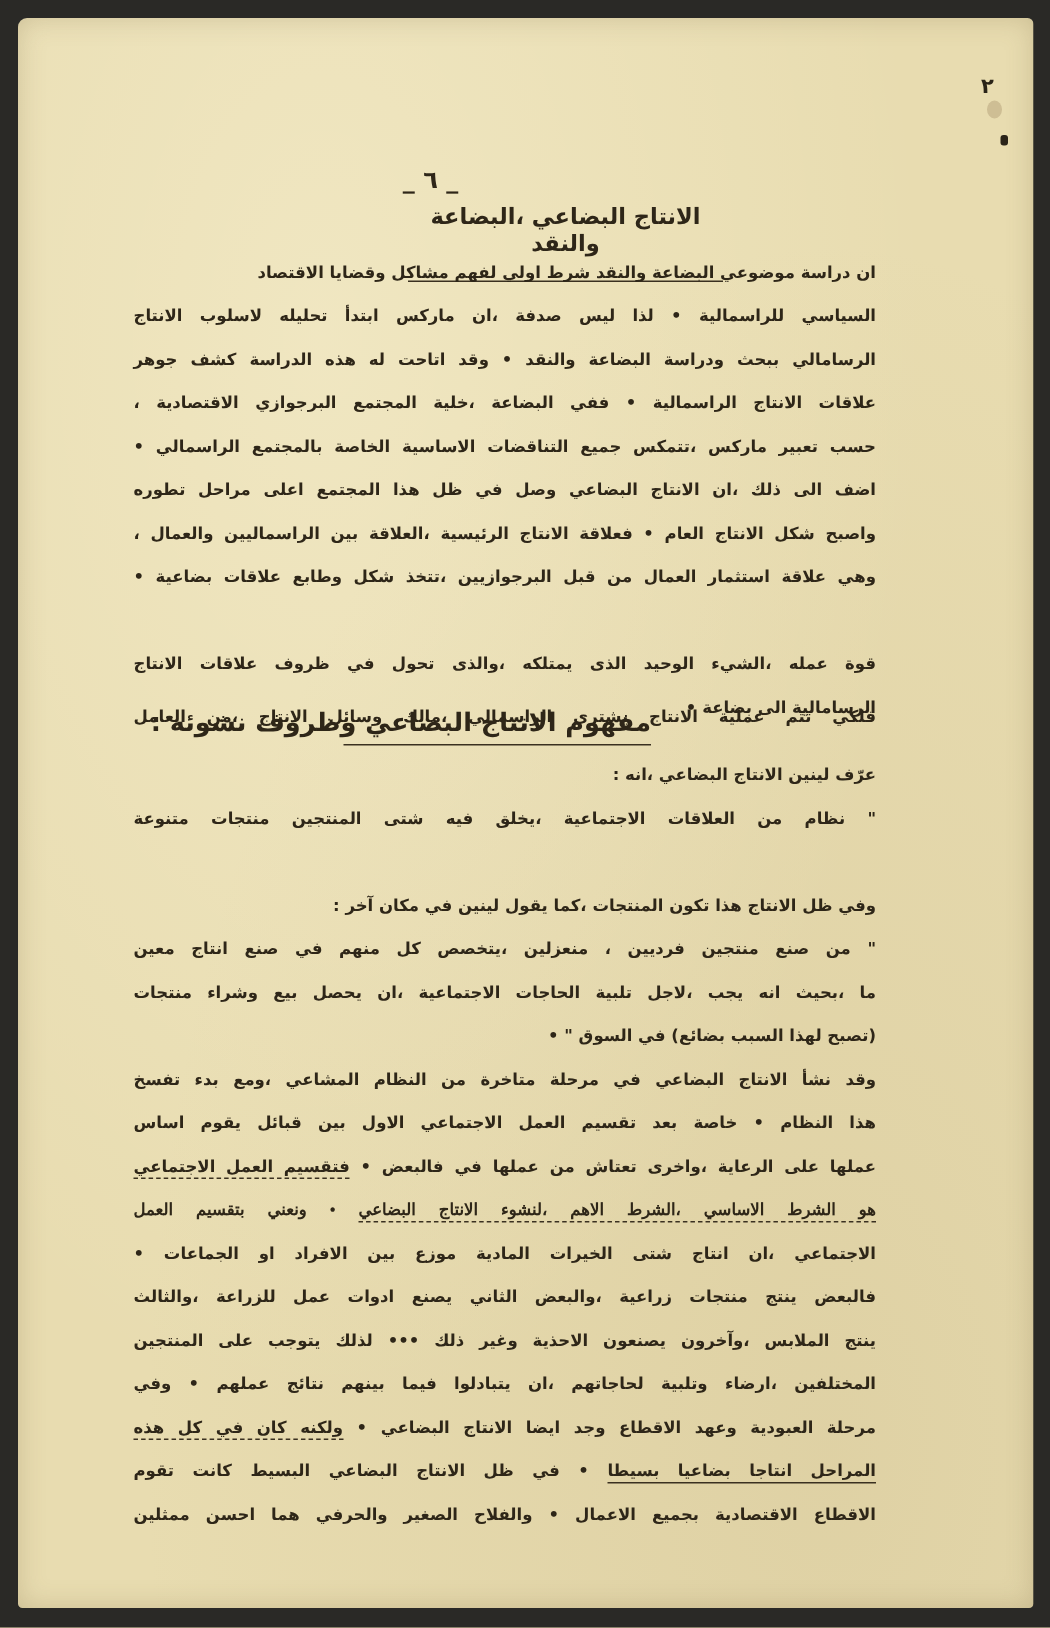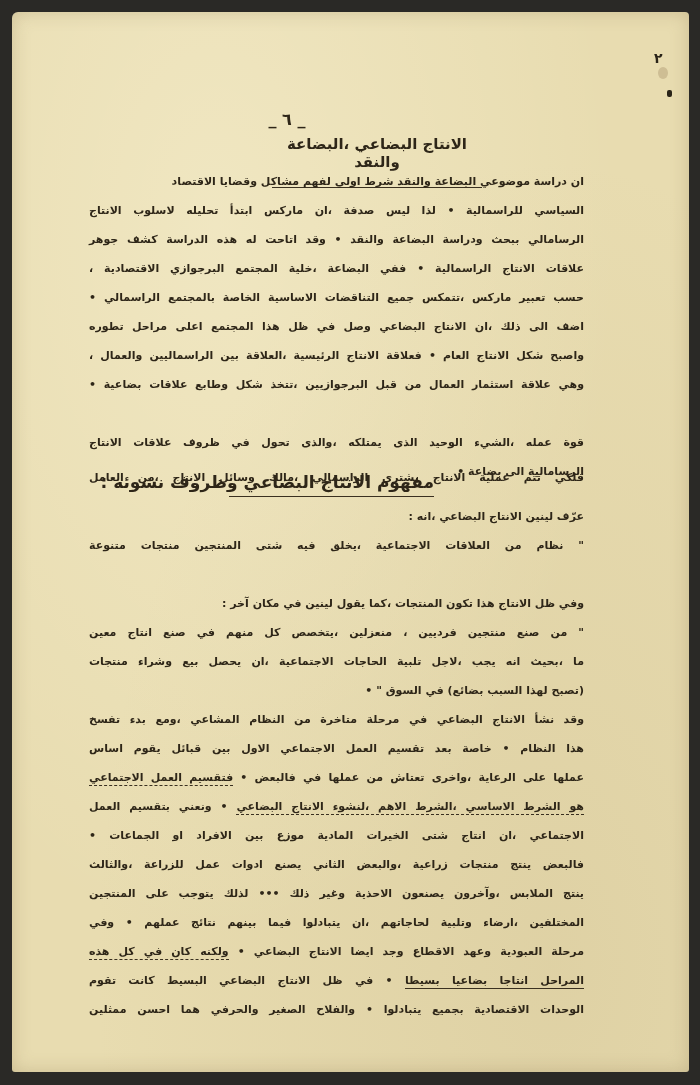--- a/index.html
+++ b/index.html
@@ -84,30 +84,30 @@
   <div class="line full" style="top:611px;">" من صنع منتجين فرديين ، منعزلين ،يتخصص كل منهم في صنع انتاج معين</div>
   <div class="line full" style="top:640px;">ما ،بحيث انه يجب ،لاجل تلبية الحاجات الاجتماعية ،ان يحصل بيع وشراء منتجات</div>
   <div class="line" style="top:669px;margin-left:16px;">(تصبح لهذا السبب بضائع) في السوق " •</div>
 
   <div class="line full" style="top:698px;">وقد نشأ الانتاج البضاعي في مرحلة متاخرة من النظام المشاعي ،ومع بدء تفسخ</div>
   <div class="line full" style="top:727px;">هذا النظام • خاصة بعد تقسيم العمل الاجتماعي الاول بين قبائل يقوم اساس</div>
   <div class="line full" style="top:756px;">
     <span>عملها على الرعاية ،واخرى تعتاش من عملها في فالبعض •</span>
     <span class="dashed">فتقسيم العمل الاجتماعي</span>
   </div>
-  <div class="line full" style="top:785px;">
+  <div class="line full" style="top:785px;font-family:Liberation Serif, serif;">
     <span class="dashed">هو الشرط الاساسي ،الشرط الاهم ،لنشوء الانتاج البضاعي</span>
     <span>• ونعني بتقسيم العمل</span>
   </div>
   <div class="line full" style="top:814px;">الاجتماعي ،ان انتاج شتى الخيرات المادية موزع بين الافراد او الجماعات •</div>
   <div class="line full" style="top:843px;">فالبعض ينتج منتجات زراعية ،والبعض الثاني يصنع ادوات عمل للزراعة ،والثالث</div>
   <div class="line full" style="top:872px;">ينتج الملابس ،وآخرون يصنعون الاحذية وغير ذلك ••• لذلك يتوجب على المنتجين</div>
   <div class="line full" style="top:901px;">المختلفين ،ارضاء وتلبية لحاجاتهم ،ان يتبادلوا فيما بينهم نتائج عملهم • وفي</div>
   <div class="line full" style="top:930px;">
     <span>مرحلة العبودية وعهد الاقطاع وجد ايضا الانتاج البضاعي •</span>
     <span class="dashed">ولكنه كان في كل هذه</span>
   </div>
   <div class="line full" style="top:959px;">
     <span class="underline">المراحل انتاجا بضاعيا بسيطا</span>
     <span>• في ظل الانتاج البضاعي البسيط كانت تقوم</span>
   </div>
-  <div class="line full" style="top:988px;">الوحدات الاقتصادية بجميع يتبادلوا • والفلاح الصغير والحرفي هما احسن ممثلين</div>
+  <div class="line full" style="top:988px;">الاقطاع الاقتصادية بجميع الاعمال • والفلاح الصغير والحرفي هما احسن ممثلين</div>
 </div>
 
 </body></html>

